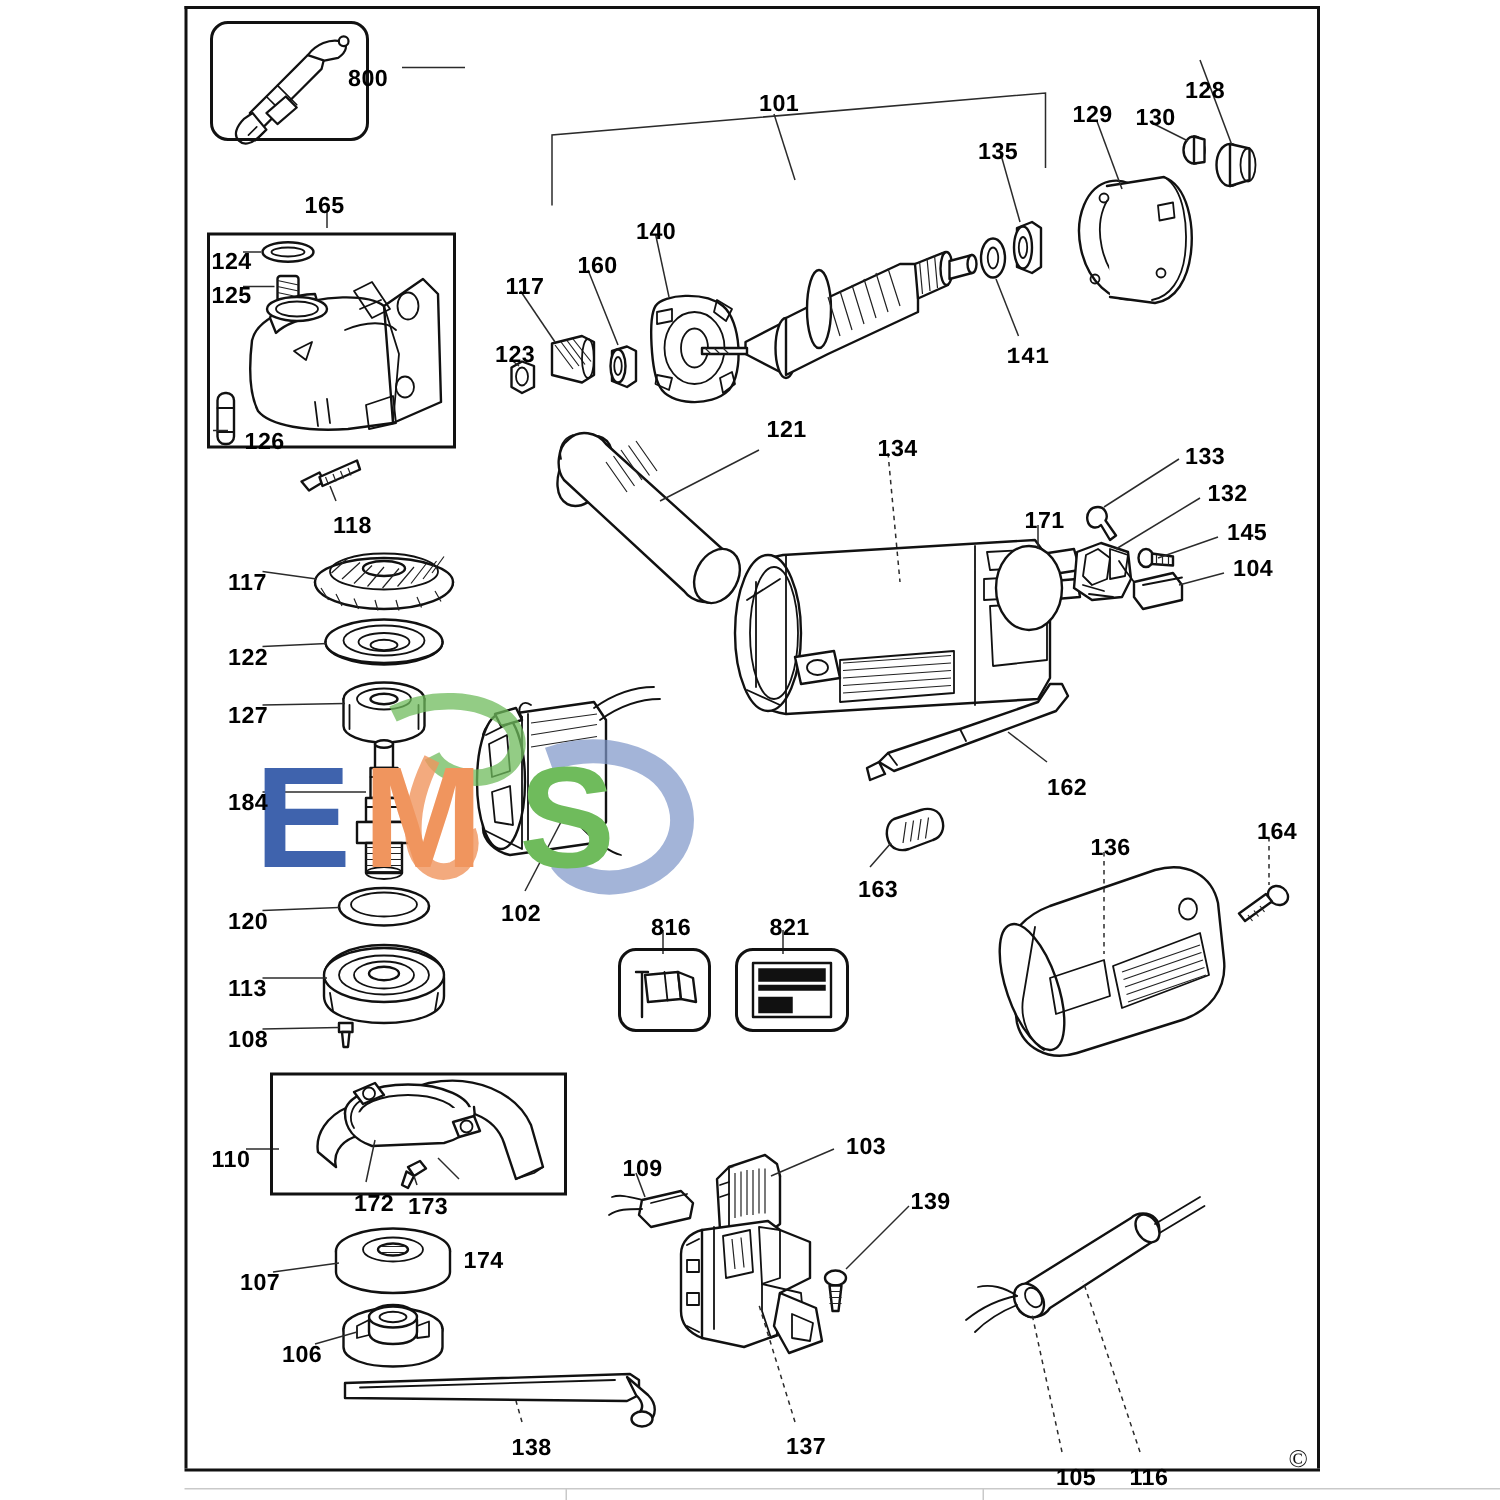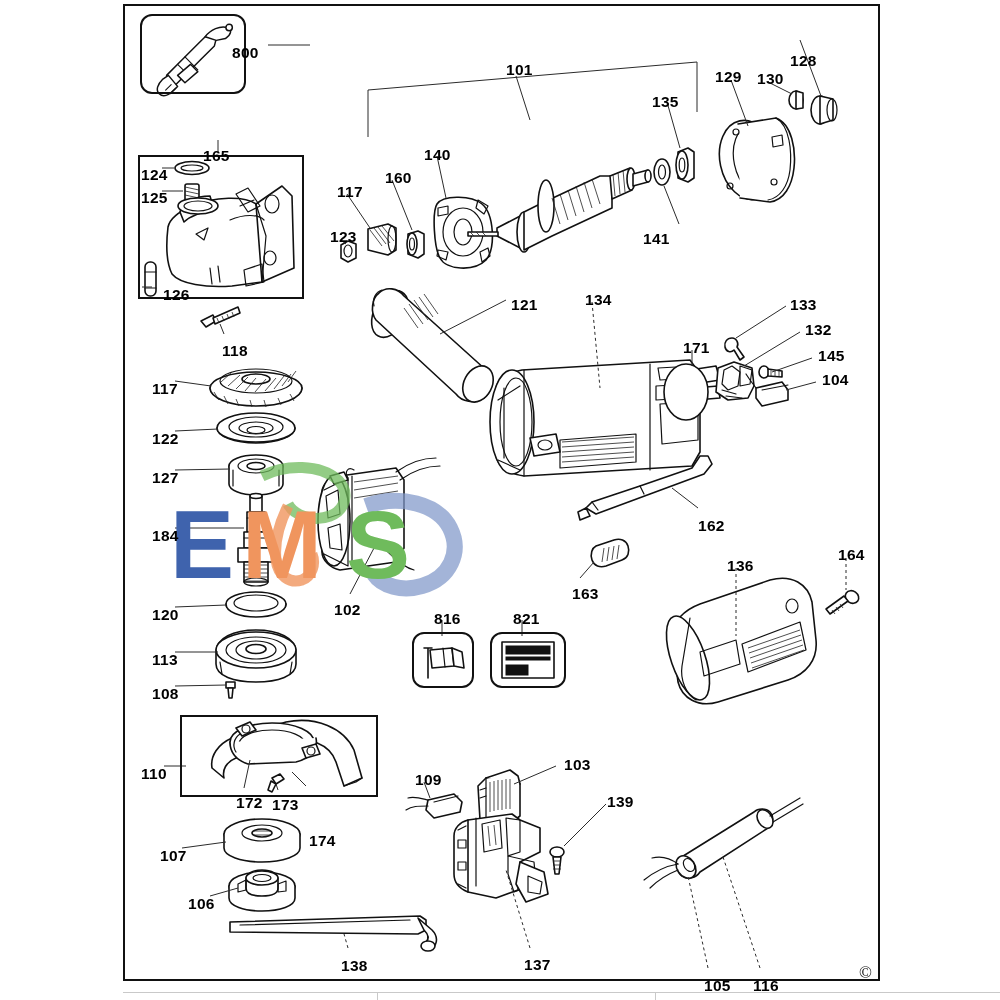--- a/index.html
+++ b/index.html
@@ -487,43 +487,43 @@
       <path d="M118,54 C110,70 104,90 106,108 C108,124 120,132 132,128 C142,124 146,112 142,102" fill="none" stroke="#f0955e" stroke-width="11" opacity="0.8"></path>
       <path d="M196,54 C230,42 268,52 280,76 C292,100 280,126 252,134 C232,140 212,134 204,122" fill="none" stroke="#7f97c9" stroke-width="16" opacity="0.72"></path>
       <text x="0" y="126" class="e" fill="#3f63ad" style="font-size:96px;font-weight:bold;font-family:'Liberation Sans',sans-serif;">E</text>
       <text x="72" y="126" class="e" fill="#f0955e" style="font-size:96px;font-weight:bold;font-family:'Liberation Sans',sans-serif;">M</text>
       <text x="176" y="126" class="e" fill="#6fbb5c" style="font-size:96px;font-weight:bold;font-family:'Liberation Sans',sans-serif;">S</text>
     </svg>
   </div>
 
   <div id="callouts">
       <div class="lbl" style="left: 232px; top: 45px;">800</div>
-      <div class="lbl" style="left: 203px; top: 148px;">165</div>
+      <div class="lbl" style="left: 203px; top: 130px;">165</div>
       <div class="lbl" style="left: 141px; top: 167px;">124</div>
       <div class="lbl" style="left: 141px; top: 190px;">125</div>
       <div class="lbl" style="left: 163px; top: 287px;">126</div>
       <div class="lbl" style="left: 506px; top: 62px;">101</div>
       <div class="lbl" style="left: 652px; top: 94px;">135</div>
-      <div class="lbl" style="left: 643px; top: 231px;">141</div>
+      <div class="lbl" style="left: 671px; top: 231px; font-family: Liberation Mono, monospace;">141</div>
       <div class="lbl" style="left: 424px; top: 147px;">140</div>
       <div class="lbl" style="left: 385px; top: 170px;">160</div>
       <div class="lbl" style="left: 337px; top: 184px;">117</div>
       <div class="lbl" style="left: 330px; top: 229px;">123</div>
       <div class="lbl" style="left: 715px; top: 69px;">129</div>
       <div class="lbl" style="left: 757px; top: 71px;">130</div>
       <div class="lbl" style="left: 790px; top: 29px; margin-top: 24px;">128</div>
       <div class="lbl" style="left: 222px; top: 343px;">118</div>
       <div class="lbl" style="left: 152px; top: 381px;">117</div>
       <div class="lbl" style="left: 152px; top: 431px;">122</div>
       <div class="lbl" style="left: 152px; top: 470px;">127</div>
       <div class="lbl" style="left: 152px; top: 528px;">184</div>
       <div class="lbl" style="left: 152px; top: 607px;">120</div>
       <div class="lbl" style="left: 152px; top: 652px;">113</div>
       <div class="lbl" style="left: 152px; top: 686px;">108</div>
-      <div class="lbl" style="left: 511px; top: 297px;">121</div>
+      <div class="lbl" style="left: 511px; top: 279px;">121</div>
       <div class="lbl" style="left: 585px; top: 292px;">134</div>
       <div class="lbl" style="left: 683px; top: 340px;">171</div>
       <div class="lbl" style="left: 790px; top: 297px;">133</div>
       <div class="lbl" style="left: 805px; top: 322px;">132</div>
       <div class="lbl" style="left: 818px; top: 348px;">145</div>
       <div class="lbl" style="left: 822px; top: 372px;">104</div>
       <div class="lbl" style="left: 334px; top: 602px;">102</div>
       <div class="lbl" style="left: 698px; top: 518px;">162</div>
       <div class="lbl" style="left: 572px; top: 586px;">163</div>
       <div class="lbl" style="left: 434px; top: 611px;">816</div>

